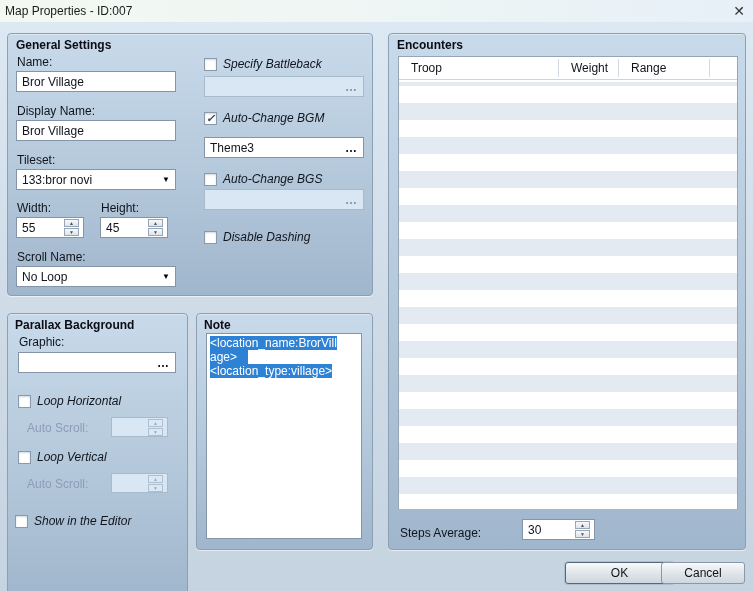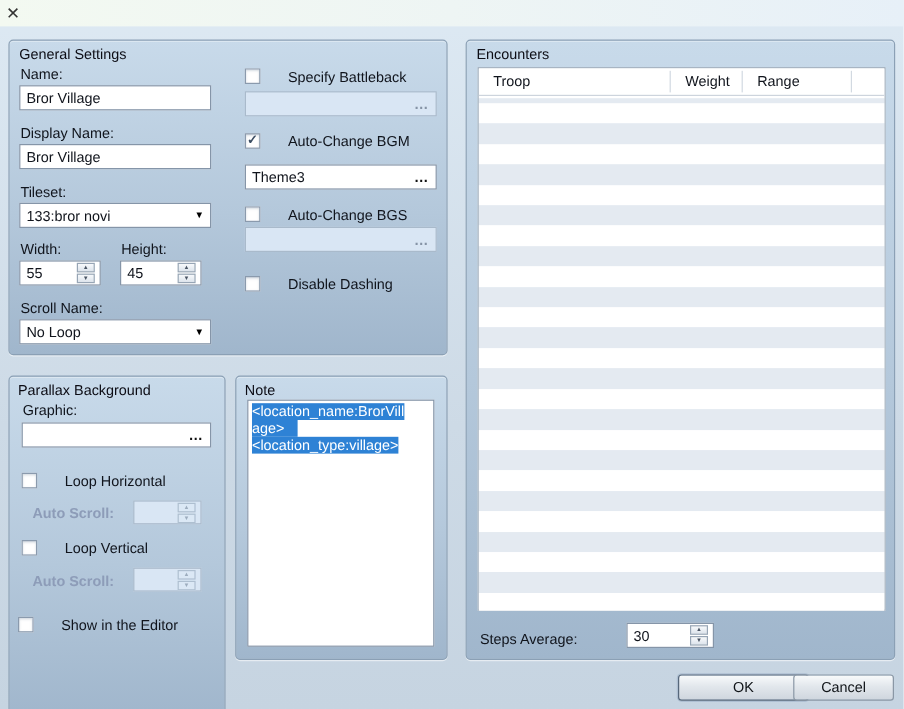--- a/index.html
+++ b/index.html
@@ -17,44 +17,44 @@
   }
   .titlebar .t-text{color:#1b1b1b;}
   .close-x{font-size:14px;color:#333;line-height:1;cursor:default;}
   
   .panel{
     position:absolute;border:1px solid #8ba0b5;border-radius:4px;
     background:linear-gradient(180deg,#c8daea 0%,#b4c8db 55%,#a0b6cc 100%);
     box-shadow:0 1px 0 rgba(255,255,255,.55), inset 0 1px 0 rgba(255,255,255,.35);
     box-sizing:border-box;
   }
-  .panel-h{position:absolute;font-weight:normal;color:#0c0c14;white-space:nowrap;}
+  .panel-h{position:absolute;font-weight:bold;color:#0c0c14;white-space:nowrap;}
   .lbl{position:absolute;white-space:nowrap;color:#10141c;}
-  .lbl.dis{color:#8d9cb8;font-weight:bold;}
+  .lbl.dis{color:#8d9cb8;}
   
   .field{
     position:absolute;height:21px;background:#fff;border:1px solid #8595a8;
     box-sizing:border-box;display:flex;align-items:center;padding:0 5px;
     white-space:nowrap;overflow:hidden;
   }
   .field.dis{background:#d9e6f4;border-color:#a9bacb;color:#8290a2;}
   .ell-btn{margin-left:auto;font-weight:bold;letter-spacing:1px;line-height:10px;color:#111;}
   .field.dis .ell-btn{color:#8априй;} .field.dis .ell-btn{color:#8593a5;}
   .dd-arrow{margin-left:auto;font-size:8px;color:#000;}
   
   .spin{padding-right:4px;}
   .spin-btns{margin-left:auto;display:flex;flex-direction:column;gap:1px;}
   .spin-btn{
     width:15px;height:8px;box-sizing:border-box;border:1px solid #97a5b5;
     background:linear-gradient(#f7f9fb,#dde4ec);
     font-size:5px;line-height:6px;text-align:center;color:#4a5564;
   }
   .spin.dis .spin-btn{background:#dbe8f5;border-color:#aebfd0;color:#9dadbe;}
   
-  .cb{position:absolute;display:flex;align-items:flex-start;gap:23px;white-space:nowrap;}
+  .cb{position:absolute;display:flex;align-items:center;gap:6px;white-space:nowrap;font-style:italic;}
   .cb-box{
     width:13px;height:13px;box-sizing:border-box;background:#fff;
     border:1px solid #8a9aad;display:inline-flex;align-items:center;justify-content:center;
     font-size:11px;line-height:1;color:#3b4d63;box-shadow:inset 0 1px 2px rgba(120,140,160,.35);
   }
   .cb.checked .cb-box::after{content:"✓";font-weight:bold;}
   
   .note-area{
     position:absolute;background:#fff;border:1px solid #8595a8;box-sizing:border-box;
     padding:2px 3px;line-height:14px;overflow:hidden;
@@ -80,20 +80,21 @@
     display:flex;align-items:center;justify-content:center;
     font-family:"Liberation Sans",sans-serif;font-size:12px;color:#101418;
   }
   .btn.default{border:1px solid #56677a;box-shadow:0 0 0 1px #aebfd2;}
   .btn.normal{border:1px solid #8a97a5;}
 </style>
 </head>
 <body>
 
 <div class="titlebar">
+  <span class="t-text">Map Properties - ID:007</span>
   <span class="close-x">✕</span>
 </div>
 
 <div class="panel" style="left:7px;top:33px;width:366px;height:263px;">
   <div class="panel-h" style="left:8px;top:4px;">General Settings</div>
 
   <div class="lbl" style="left:9px;top:21px;">Name:</div>
   <div class="field" style="left:8px;top:37px;width:160px;">
     <span>Bror Village</span>
   </div>

